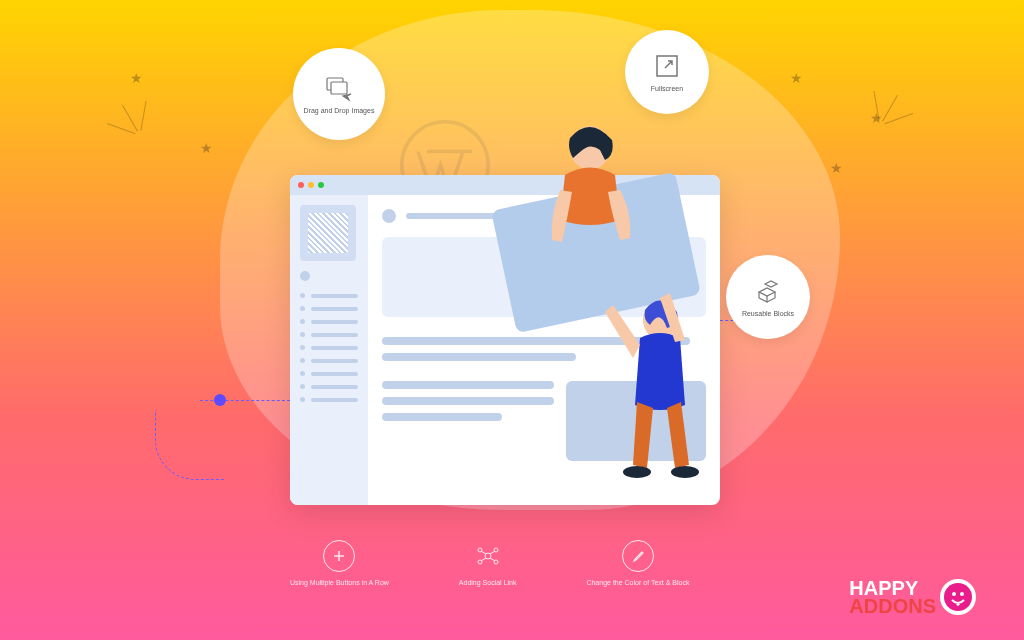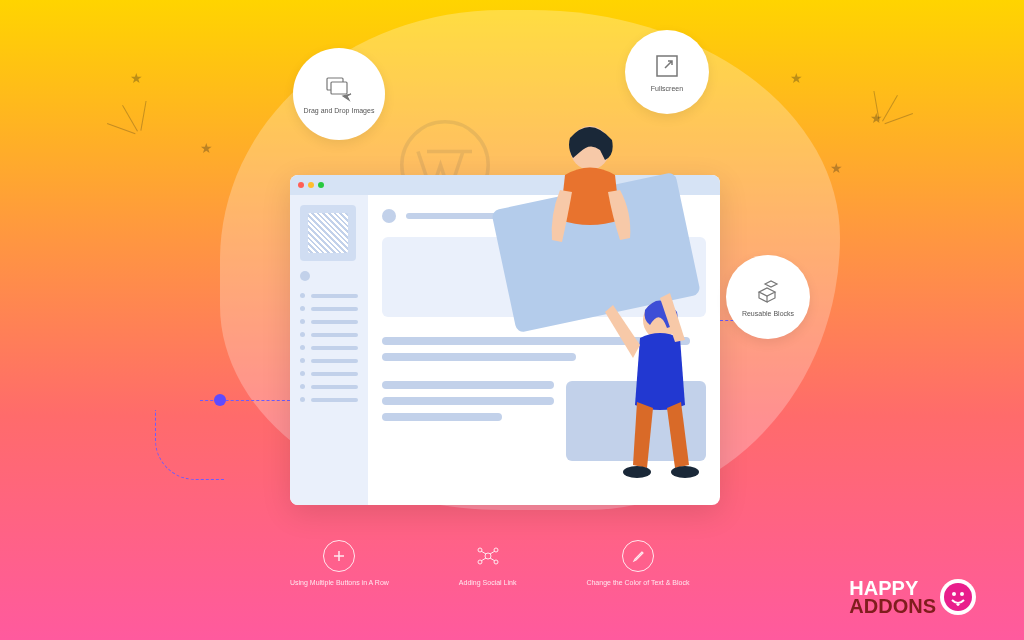--- a/index.html
+++ b/index.html
@@ -245,21 +245,21 @@
         </svg>
       </div>
     <div class="tx">Change the Color
 of Text &amp; Block</div>
   </div>
 </div>
 
 <div class="logo">
   <div style="line-height:0.9">
     <div>HAPPY</div>
-    <div style="color:#7f1d1d">ADDONS</div>
+    <div style="color:#ef4444">ADDONS</div>
   </div>
   <div class="face">
   <svg width="30" height="30" viewBox="0 0 30 30">
         <circle cx="15" cy="15" r="14" fill="#e91e8c"></circle>
         <circle cx="11" cy="12" r="2" fill="#fff"></circle>
         <circle cx="19" cy="12" r="2" fill="#fff"></circle>
         <path d="M9 18 Q15 24 21 18" fill="none" stroke="#fff" stroke-width="2"></path>
         <path d="M13 22 Q15 26 17 22" fill="#fff"></path>
       </svg>
   </div>

